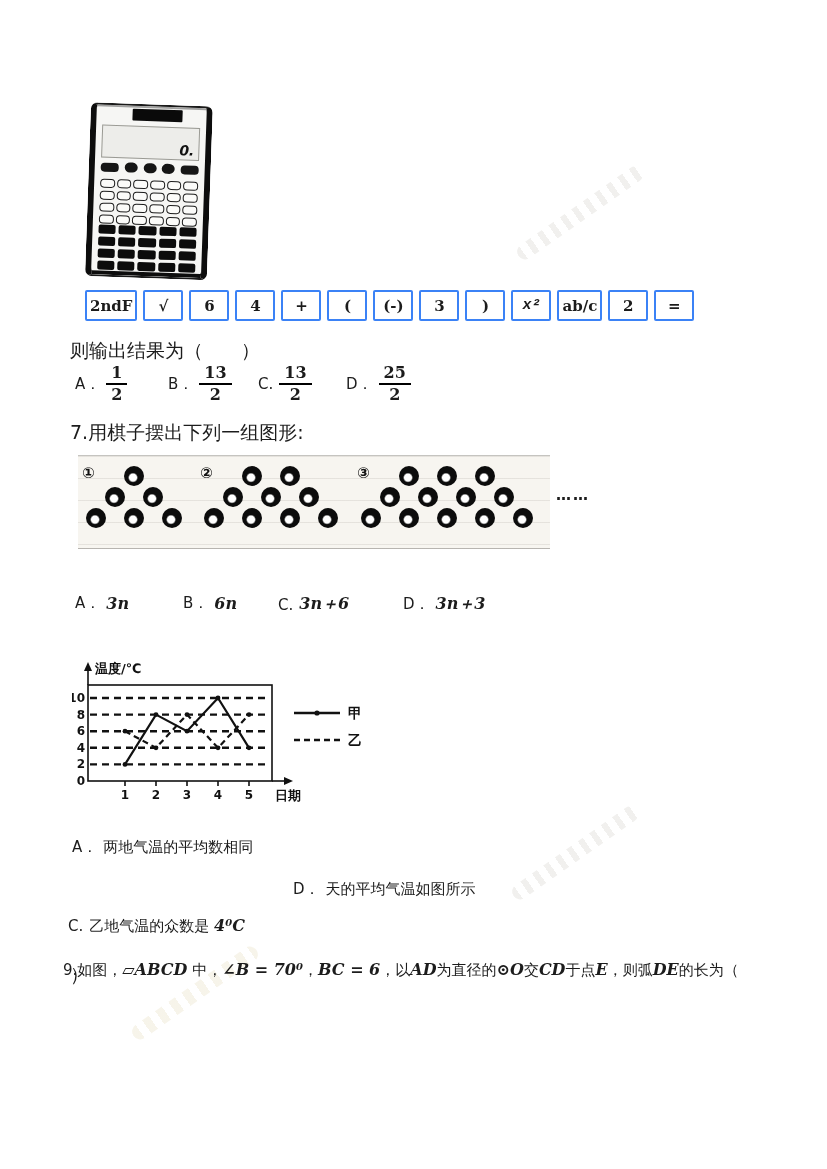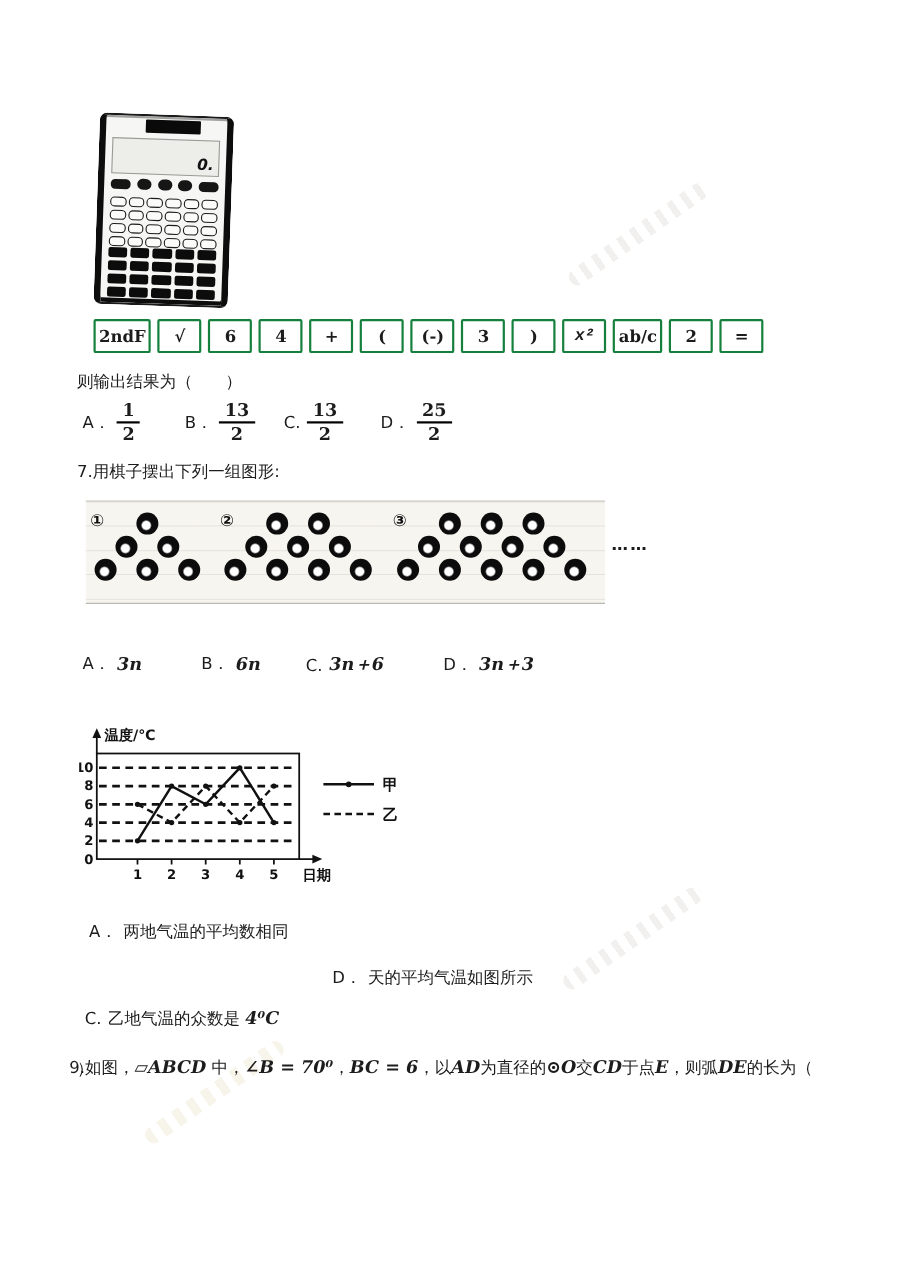--- a/index.html
+++ b/index.html
@@ -1,18 +1,18 @@
 <!DOCTYPE html>
 <html><head>
 <meta charset="utf-8">
 <style>
   html,body{margin:0;padding:0;background:#fff;}
   .page{position:relative;width:827px;height:1169px;background:#ffffff;margin:0 auto;overflow:hidden;
         font-family:"DejaVu Sans","Liberation Sans",sans-serif;color:#1c1c1c;}
-  .line{position:absolute;font-size:15px;white-space:nowrap;}
+  .line{position:absolute;font-size:19px;white-space:nowrap;}
   .math{font-family:"DejaVu Serif","Liberation Serif",serif;font-style:italic;font-weight:bold;}
   .olabel{font-size:15px;margin-right:6px;}
 
   
   .wm{position:absolute;width:150px;height:16px;transform:rotate(-35deg);
       background:repeating-linear-gradient(90deg,rgba(120,110,90,0.10) 0 6px,transparent 6px 14px);
       border-radius:8px;}
   .wm1{left:505px;top:205px;}
   .wm2{left:500px;top:845px;}
   .wm3{left:120px;top:985px;background:repeating-linear-gradient(90deg,rgba(210,195,140,0.18) 0 8px,transparent 8px 16px);}
@@ -30,21 +30,21 @@
   .calc-nav span{display:block;background:#161616;border-radius:50% / 60%;}
   .calc-nav .pad{width:18px;height:9px;border-radius:4px;}
   .calc-nav .ov{width:13px;height:10px;}
   .calc-fn{position:absolute;top:74px;left:6px;right:6px;display:grid;grid-template-columns:repeat(6,1fr);gap:3px 2px;}
   .calc-fn span{height:7px;border:1.6px solid #1c1c1c;border-radius:4px;background:#fbfbf9;}
   .calc-num{position:absolute;top:120px;left:6px;right:6px;display:grid;grid-template-columns:repeat(5,1fr);gap:3px;}
   .calc-num span{height:9px;background:#0c0c0c;border-radius:2px;}
 
   
   .keysrow{position:absolute;left:85px;top:290px;display:flex;gap:6px;}
-  .key{box-sizing:border-box;min-width:40px;height:31px;border:2px solid #15803d;border-radius:2px;
+  .key{box-sizing:border-box;min-width:40px;height:31px;border:2px solid #3b82f6;border-radius:2px;
       display:flex;align-items:center;justify-content:center;font-weight:bold;font-size:15px;
       font-family:"DejaVu Serif","Liberation Serif",serif;padding:0 3px;background:#fff;}
   .key.it{font-style:italic;font-family:Liberation Mono, monospace;}
 
   
   .optrow{position:absolute;height:50px;}
   .opt{position:absolute;top:0;display:flex;align-items:center;white-space:nowrap;}
   .frac{display:inline-block;text-align:center;font-family:"DejaVu Serif","Liberation Serif",serif;
         font-weight:bold;font-size:16px;line-height:1.15;vertical-align:middle;}
   .frac .num{display:block;padding:0 5px 1px 5px;border-bottom:2px solid #000;}
@@ -60,21 +60,21 @@
   .srow{display:flex;justify-content:center;gap:18px;}
   .srow + .srow{margin-top:1px;}
   .stone{width:20px;height:20px;border-radius:50%;
       background:radial-gradient(circle at 45% 58%, #ffffff 0 3.5px, #0c0c0c 5px);}
   .ellipsis{position:absolute;left:556px;top:486px;font-weight:bold;font-size:15px;letter-spacing:2px;}
 
   
   .chart{position:absolute;left:72px;top:660px;}
   .chart text{font-family:"DejaVu Sans","Liberation Sans",sans-serif;fill:#111;}
 
-  .q8opts{position:absolute;left:72px;top:838px;width:640px;height:70px;}
+  .q8opts{position:absolute;left:63px;top:838px;width:640px;height:70px;}
   .q8opt{position:absolute;white-space:nowrap;font-size:15px;}
   .q8math{font-family:"DejaVu Serif","Liberation Serif",serif;font-style:italic;font-weight:bold;font-size:16px;}
 
   
   .q9{position:absolute;left:63px;top:928px;width:710px;font-size:15px;white-space:nowrap;margin-top:32px;}
   .q9 .m{font-family:"DejaVu Serif","Liberation Serif",serif;font-style:italic;font-weight:bold;font-size:16px;}
 </style>
 </head>
 <body>
 

